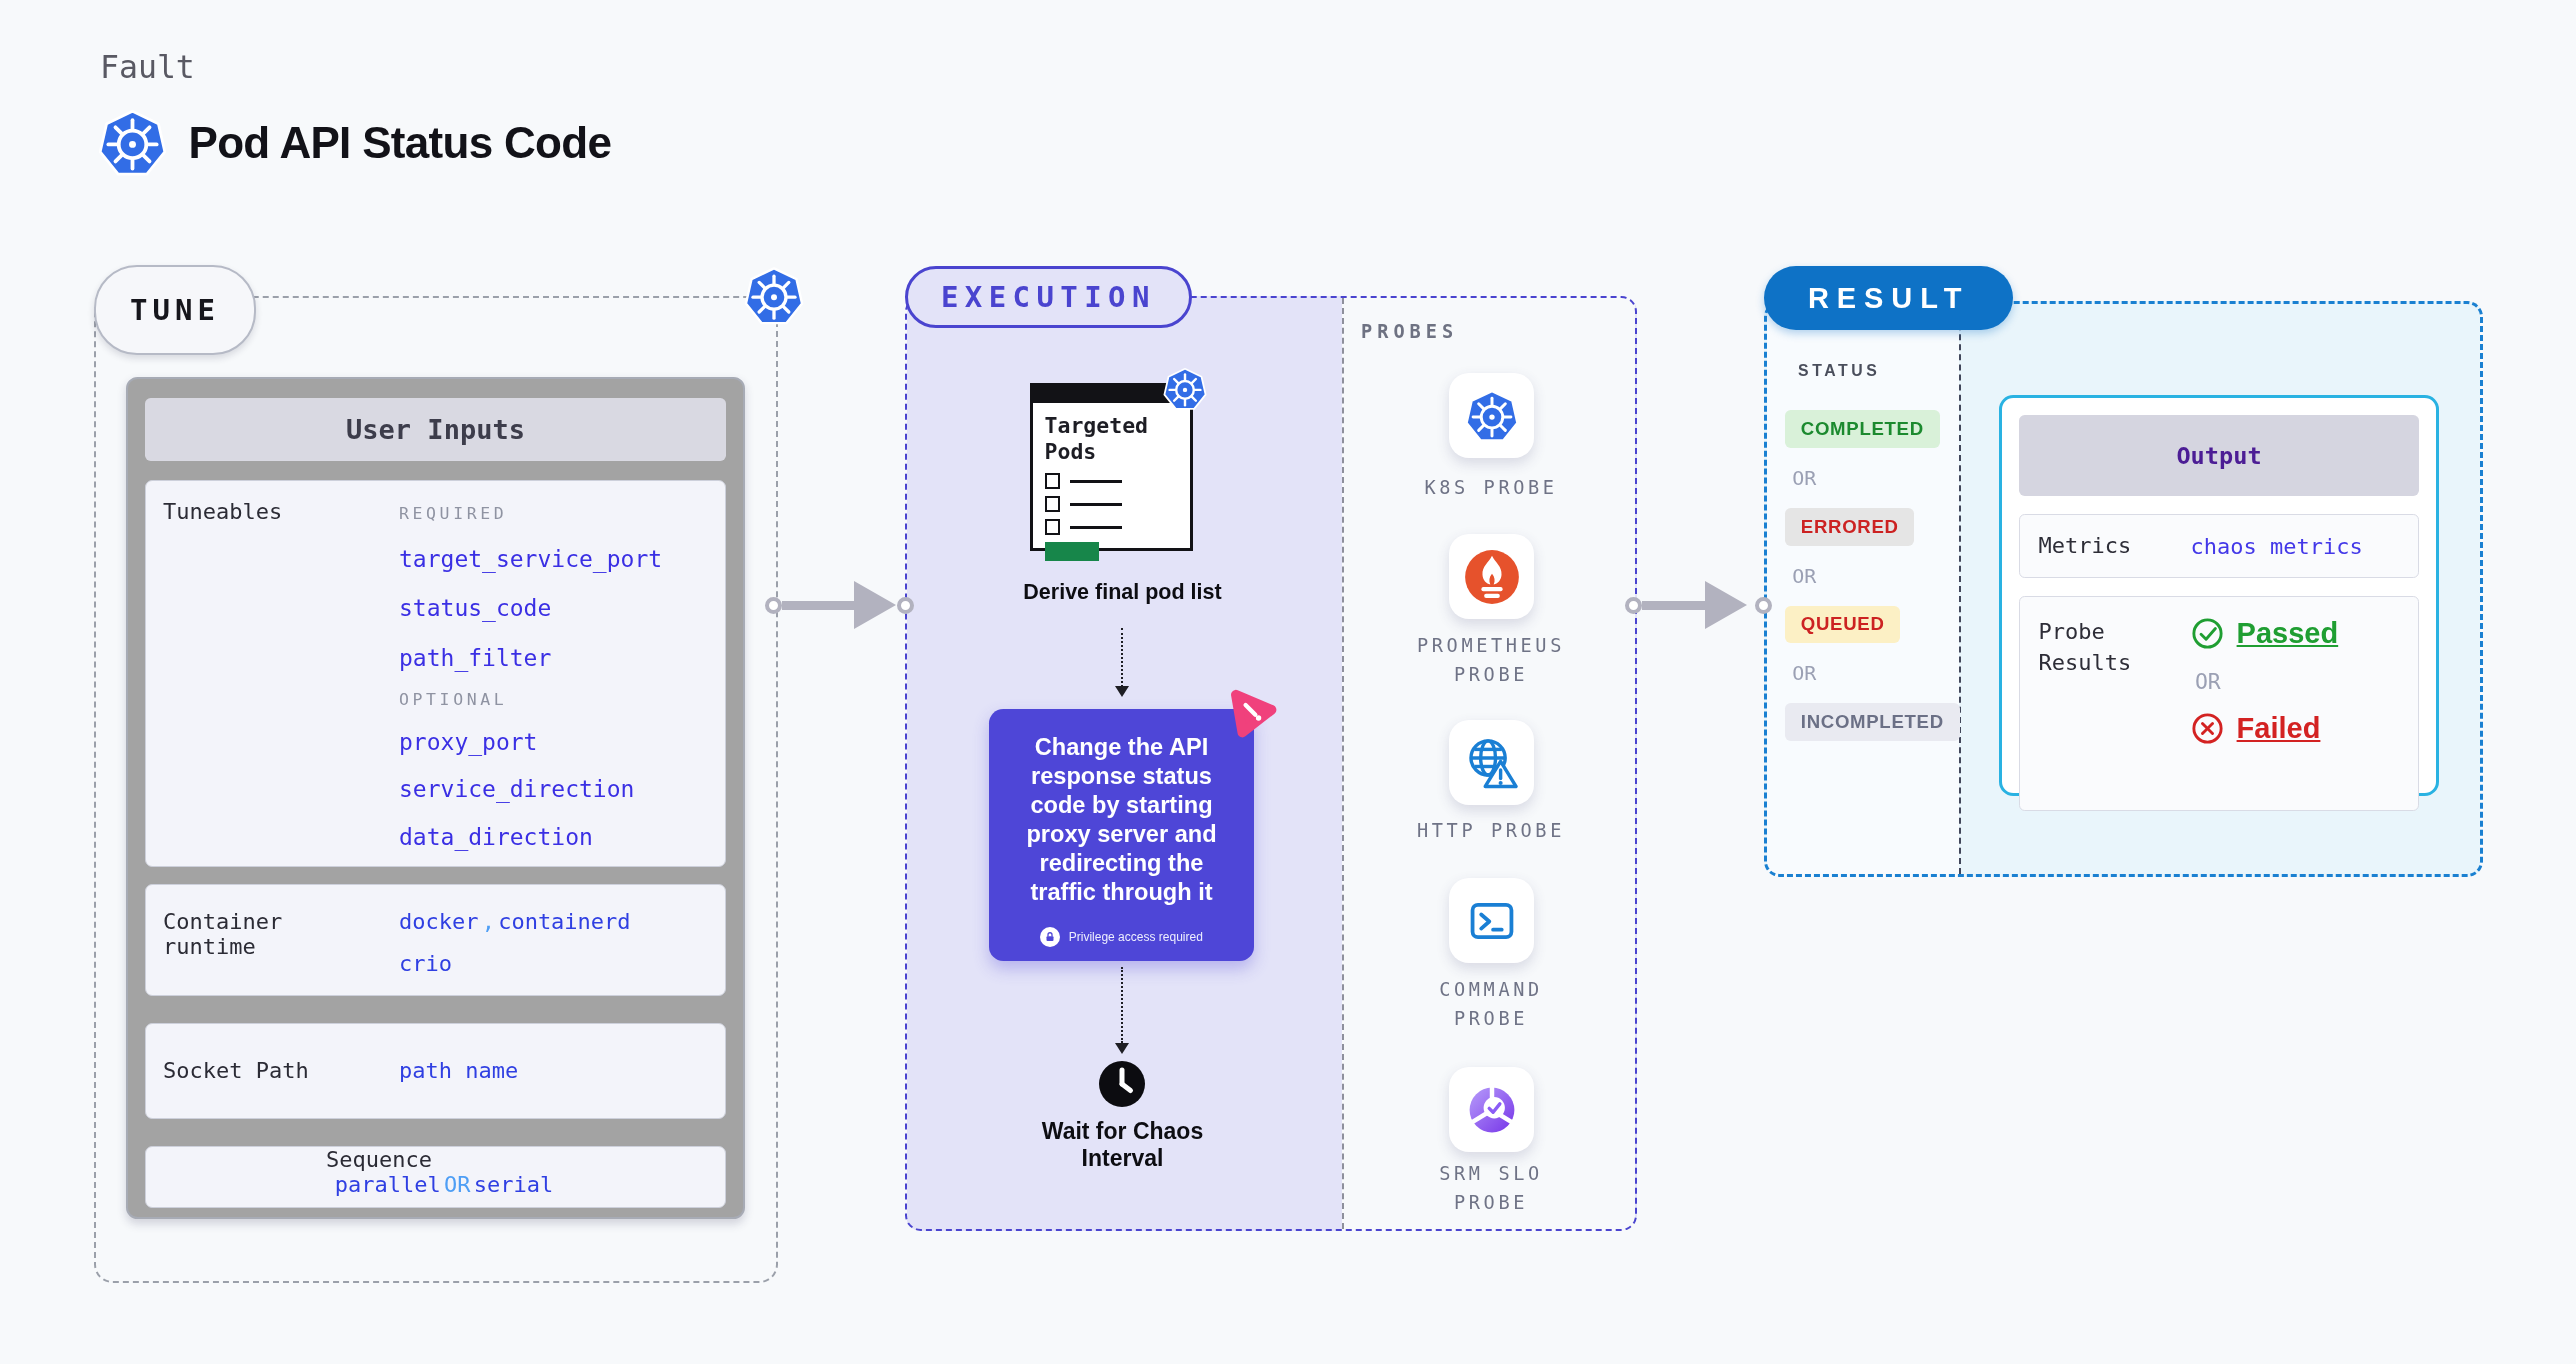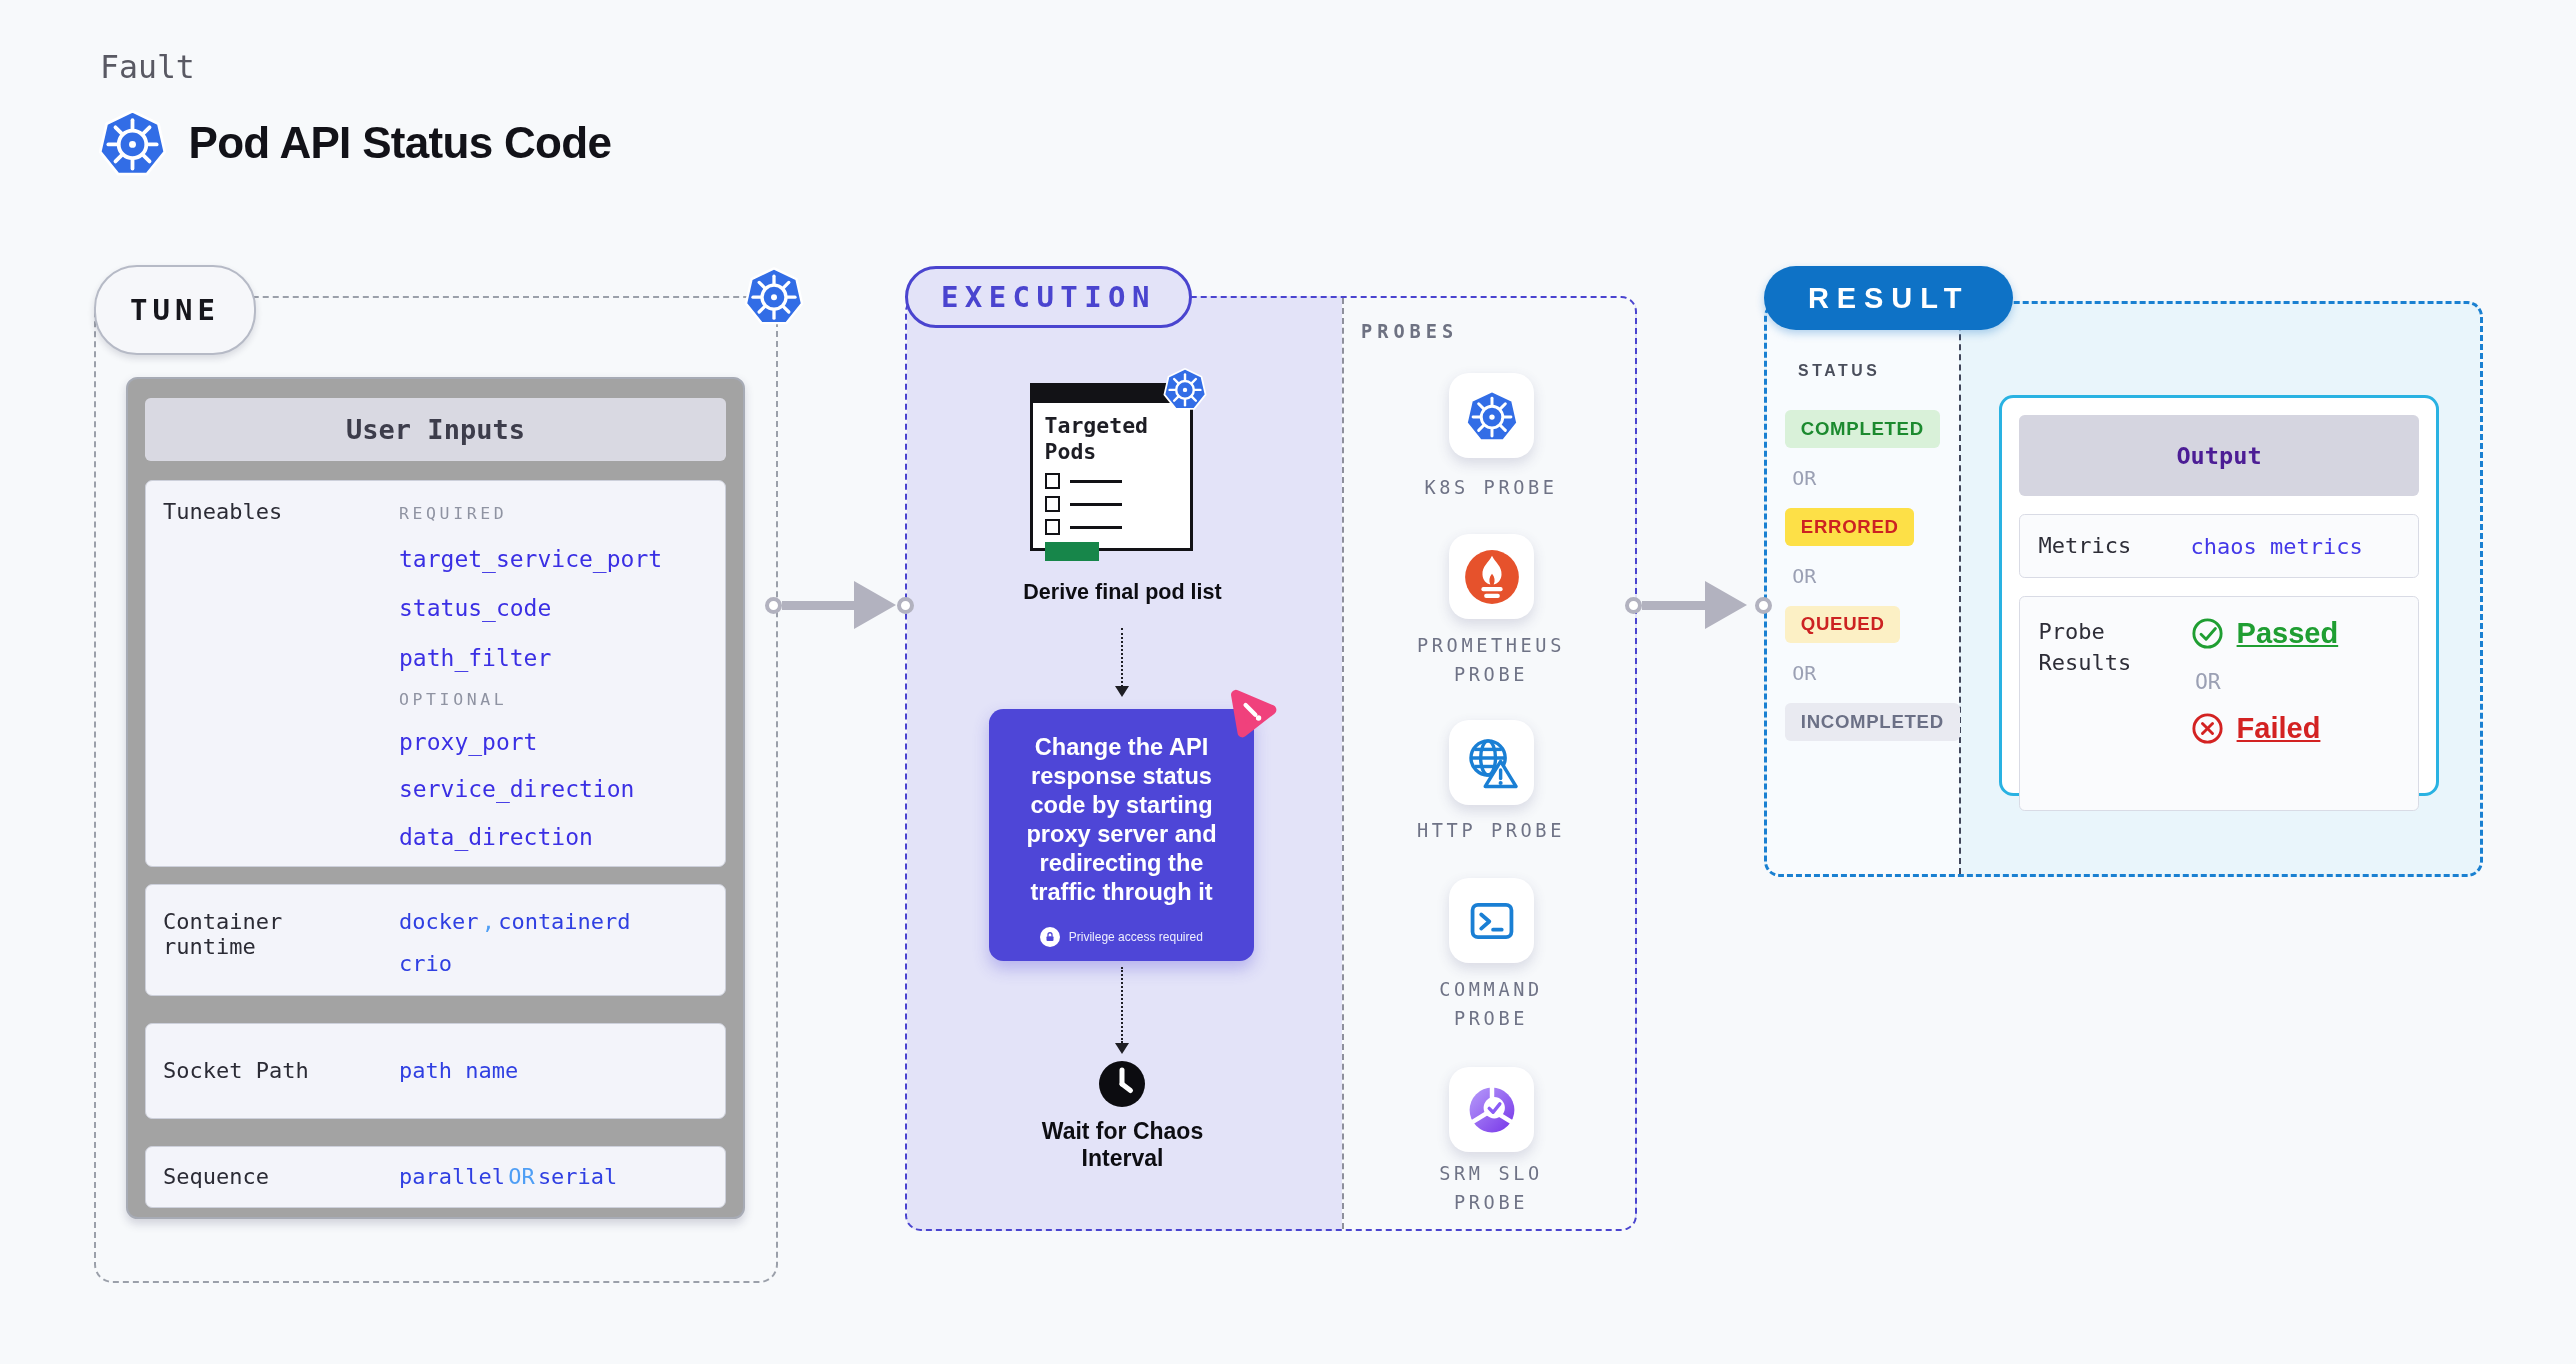--- a/index.html
+++ b/index.html
@@ -70,21 +70,21 @@
 
   
   .conn-circle{width:17px;height:17px;border-radius:50%;background:#ffffff;border:4.3px solid #b2b2bf;box-sizing:border-box;z-index:4;}
   .conn-bar{height:8.6px;background:#b2b2bf;}
   .conn-head{width:0;height:0;border-top:24px solid rgba(0,0,0,0);border-bottom:24px solid rgba(0,0,0,0);border-left:42px solid #b2b2bf;}
 
   
   .status-title{font-size:15.8px;font-weight:bold;letter-spacing:3.6px;color:#4a4e5c;}
   .status-badge{display:inline-block;padding:7.9px 15.8px;border-radius:5.7px;font-size:18.6px;font-weight:bold;letter-spacing:0.7px;}
   .st-completed{background:#d9f1d9;color:#1c8a2f;}
-  .st-errored{background:#fde047;color:#cc2222;}
+  .st-errored{background:#e5e5e5;color:#cc2222;}
   .st-queued{background:#fcf0c5;color:#cc2222;}
   .st-incompleted{background:#e9eaf1;color:#6b7086;}
   .or-label{font-family:"DejaVu Sans Mono",monospace;font-size:20px;color:#9ba0b4;}
   .output-card{background:#ffffff;border:3.6px solid #29b2e2;border-radius:14.3px;padding:17px;box-sizing:border-box;}
   .output-header{height:81px;background:#d5d5e0;border-radius:5.7px;display:flex;align-items:center;justify-content:center;
     font-family:"DejaVu Sans Mono",monospace;font-size:23.6px;font-weight:bold;color:#4c1d95;}
   .output-row{background:#fafbfd;border:1.4px solid #d9dbe5;border-radius:5.7px;box-sizing:border-box;}
   .out-label{font-family:"DejaVu Sans Mono",monospace;font-size:22px;color:#2d2d37;line-height:1.4;}
   .out-value{font-family:"DejaVu Sans Mono",monospace;font-size:22px;color:#4338e8;}
   .passfail{font-size:29px;font-weight:bold;text-decoration:underline;}
@@ -165,21 +165,21 @@
           <span class="code-val">crio</span>
         </div>
       </div>
     </div>
 
     <div class="ui-row" style="margin-top:27px;height:96px;align-items:center;padding-left:17px;">
       <div class="ui-label" style="width:236px;">Socket Path</div>
       <div class="code-val">path name</div>
     </div>
 
-    <div class="ui-row" style="margin-top:27px;height:62px;align-items:center;padding-left:17px;">
+    <div class="ui-row" style="margin-top:27px;height:62px;align-items:center;padding-left:17px;flex-direction:column;">
       <div class="ui-label" style="width:236px;">Sequence</div>
       <div>
         <span class="code-val">parallel</span>
         <span class="code-sep">OR</span>
         <span class="code-val">serial</span>
       </div>
     </div>
   </div>
 
   <div class="abs conn-circle" style="left:765px;top:597px;"></div>

